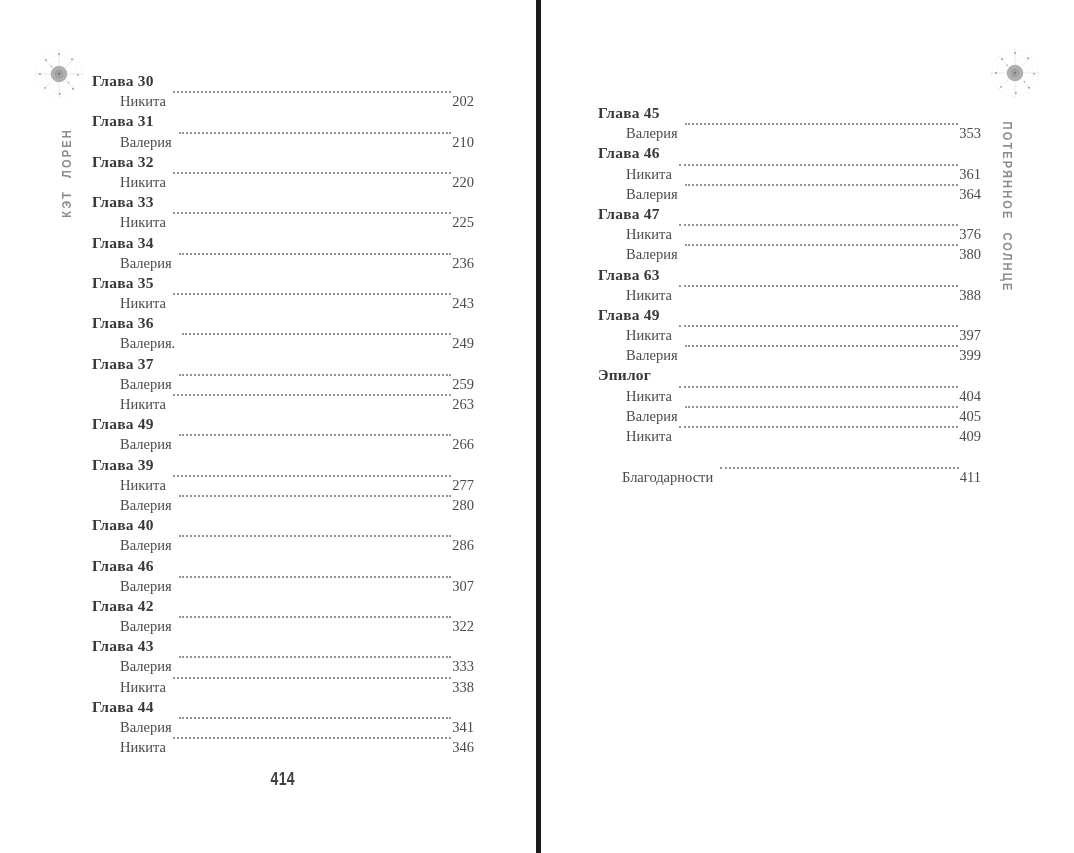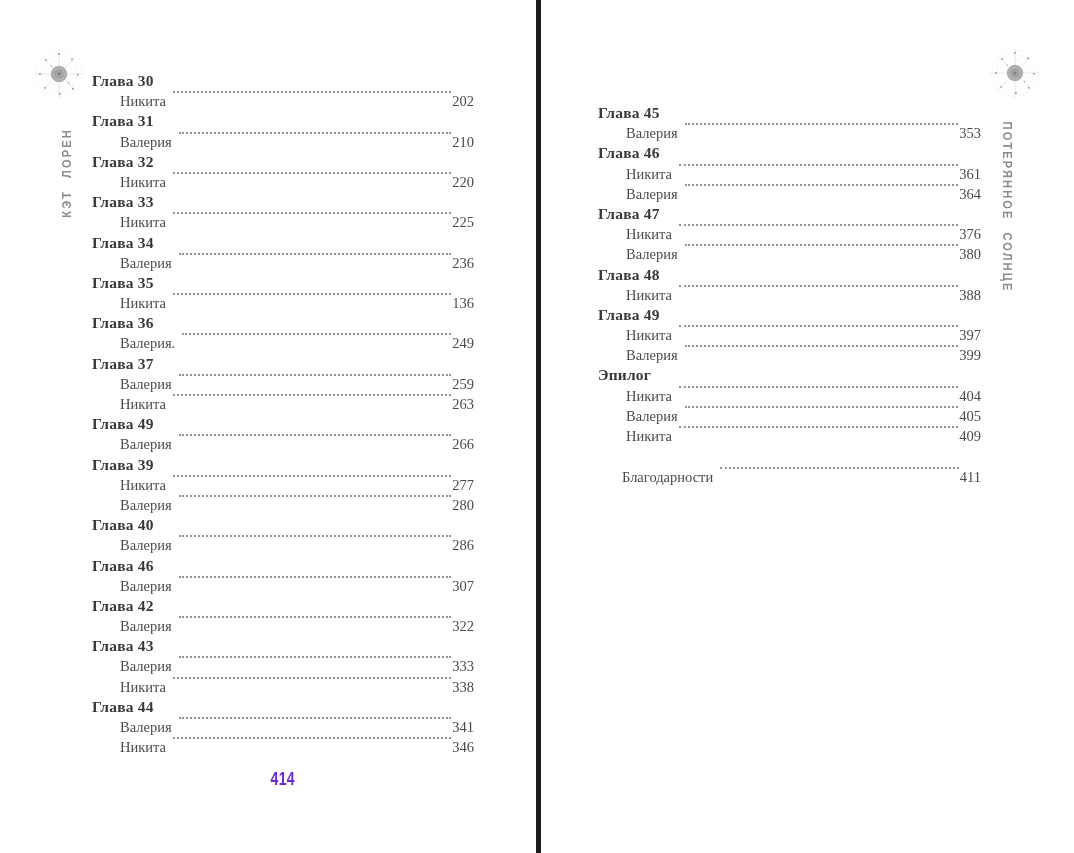--- a/index.html
+++ b/index.html
@@ -49,21 +49,21 @@
     border-bottom:2px dotted var(--leader);
     margin:0 0 3px 7px;
     opacity:.75;
   }
   .entry .entry-page{white-space:nowrap;padding-left:1px;}
 
   .entry.ack{margin-top:21px;padding-left:24px;}
 
   .folio{
     position:absolute;left:92px;top:769px;width:382px;
-    text-align:center;color:#6d28d9;
+    text-align:center;color:#404040;
     font-family:"Liberation Sans","DejaVu Sans",sans-serif;
     font-size:18px;font-weight:bold;
   }
   .folio span{display:inline-block;transform:scaleX(.78);letter-spacing:.5px;}
 </style>
 </head>
 <body>
 
 <svg class="medallion left" viewBox="0 0 60 60">
   <g stroke="#dcdcdc" fill="none" stroke-width="0.7">
@@ -158,21 +158,21 @@
     <div class="chapter">Глава 34</div>
     <div class="entry">
       <span class="entry-name">Валерия</span>
       <span class="leader"></span>
       <span class="entry-page">236</span>
     </div>
     <div class="chapter">Глава 35</div>
     <div class="entry">
       <span class="entry-name">Никита</span>
       <span class="leader"></span>
-      <span class="entry-page">136</span>
+      <span class="entry-page">243</span>
     </div>
     <div class="chapter">Глава 36</div>
     <div class="entry">
       <span class="entry-name">Валерия.</span>
       <span class="leader"></span>
       <span class="entry-page">249</span>
     </div>
     <div class="chapter">Глава 37</div>
     <div class="entry">
       <span class="entry-name">Валерия</span>
@@ -270,21 +270,21 @@
       <div class="entry">
         <span class="entry-name">Никита</span>
         <span class="leader"></span>
         <span class="entry-page">376</span>
       </div>
       <div class="entry">
         <span class="entry-name">Валерия</span>
         <span class="leader"></span>
         <span class="entry-page">380</span>
       </div>
-      <div class="chapter">Глава 48</div>
+      <div class="chapter">Глава 63</div>
       <div class="entry">
         <span class="entry-name">Никита</span>
         <span class="leader"></span>
         <span class="entry-page">388</span>
       </div>
       <div class="chapter">Глава 49</div>
       <div class="entry">
         <span class="entry-name">Никита</span>
         <span class="leader"></span>
         <span class="entry-page">397</span>

